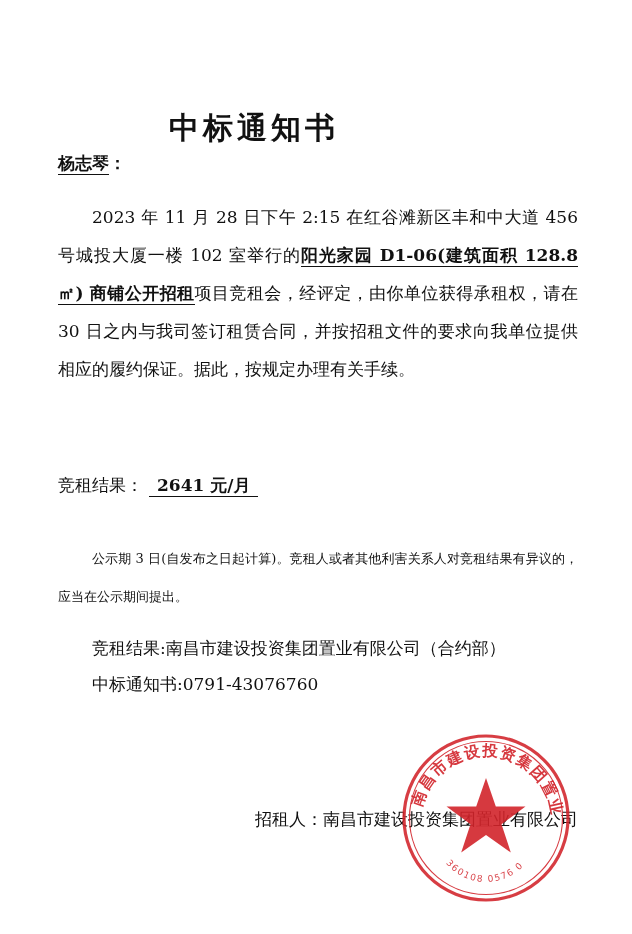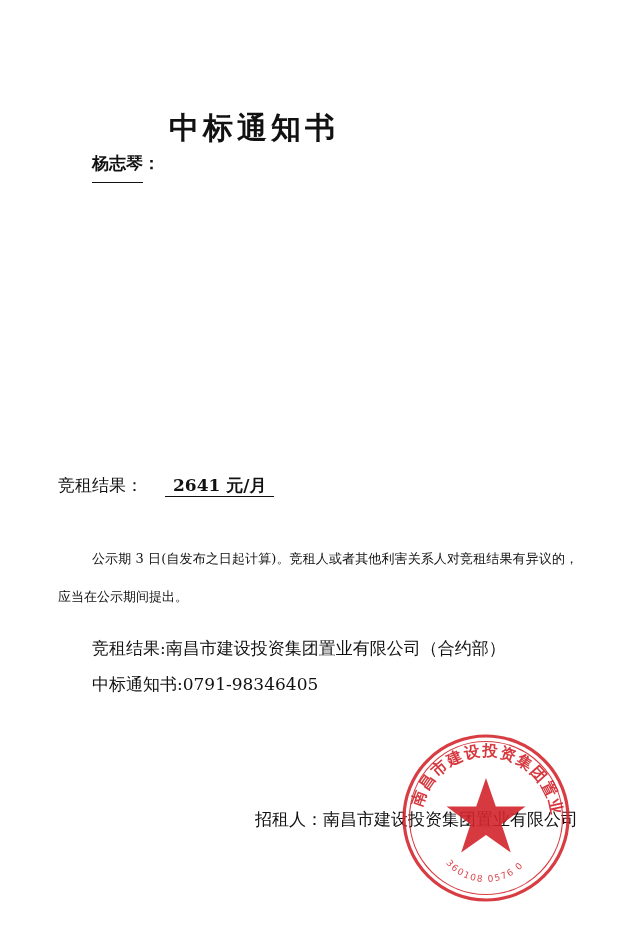--- a/index.html
+++ b/index.html
@@ -35,22 +35,21 @@
   }
   .addressee {
     position: absolute;
     left: 58px;
     top: 152px;
     font-size: 17px;
     font-weight: bold;
   }
   .addressee .name {
     border-bottom: 1.5px solid #111;
-    padding-bottom: 9px;
-    margin-left: 34px;
+    padding-bottom: 1px;
   }
   .body-block {
     position: absolute;
     left: 58px;
     top: 198px;
     width: 520px;
     font-size: 17px;
     line-height: 38px;
     text-align: justify;
     text-justify: inter-ideograph;
@@ -70,21 +69,21 @@
     top: 474px;
     font-size: 17px;
   }
   .result-label {
     font-weight: normal;
   }
   .result-value {
     font-weight: bold;
     border-bottom: 1.5px solid #111;
     padding: 0 8px 1px 8px;
-    margin-left: 22px;
+    margin-left: 6px;
   }
   .notice-block {
     position: absolute;
     left: 58px;
     top: 540px;
     width: 520px;
     font-size: 13px;
     line-height: 38px;
     text-align: justify;
     text-justify: inter-ideograph;
@@ -130,35 +129,40 @@
 <body>
 
 <div class="page">
 
   <div class="doc-title">中标通知书</div>
 
   <div class="addressee">
     <span class="name">杨志琴</span><span>：</span>
   </div>
 
+  <div class="body-block">
+    <span class="indent">
+      <span>2023 年 11 月 28 日下午 2:15 在红谷滩新区丰和中大道 456 号城投大厦一楼 102 室举行的</span><span class="u">阳光家园 D1-06(建筑面积 128.8 ㎡) 商铺公开招租</span><span>项目竞租会，经评定，由你单位获得承租权，请在 30 日之内与我司签订租赁合同，并按招租文件的要求向我单位提供相应的履约保证。据此，按规定办理有关手续。</span>
+    </span>
+  </div>
 
   <div class="result-row">
     <span class="result-label">竞租结果：</span><span class="result-value">2641 元/月</span>
   </div>
 
   <div class="notice-block">
     <span class="indent">公示期 3 日(自发布之日起计算)。竞租人或者其他利害关系人对竞租结果有异议的，应当在公示期间提出。</span>
   </div>
 
   <div class="supervisor-block">
     <div class="line">
       <span>竞租结果:</span><span>南昌市建设投资集团置业有限公司（合约部）</span>
     </div>
     <div class="line">
-      <span>中标通知书:</span><span>0791-98346405</span>
+      <span>中标通知书:</span><span>0791-43076760</span>
     </div>
   </div>
 
   <div class="signature">
     <div>
       <span>招租人：</span><span>南昌市建设投资集团置业有限公司</span>
     </div>
   </div>
 
   <div class="stamp">

